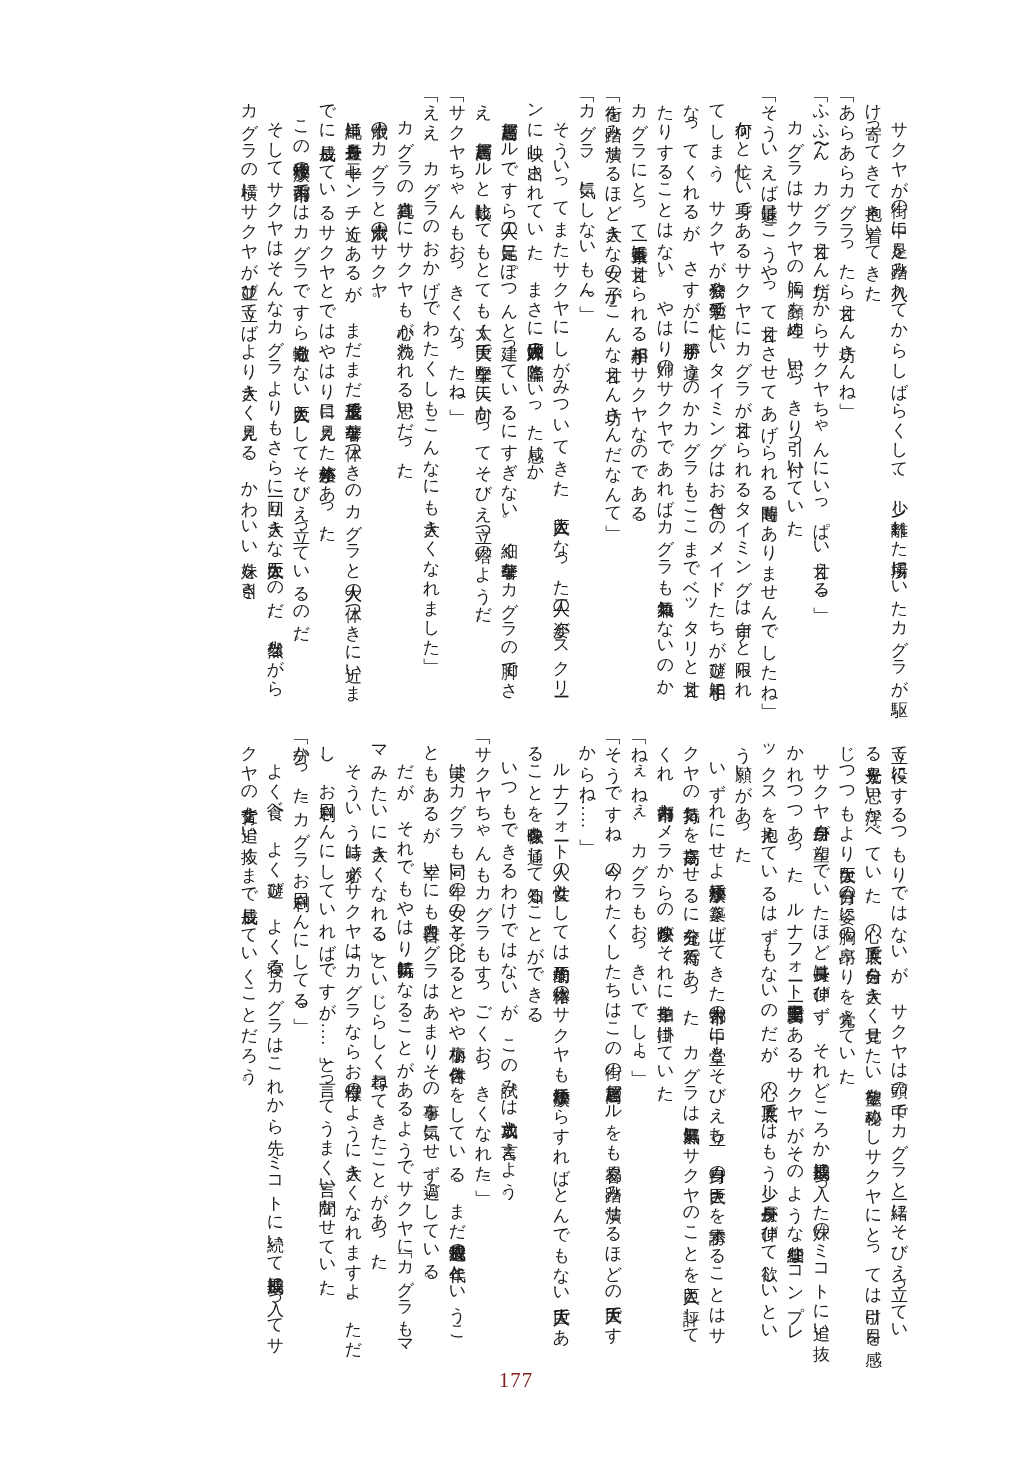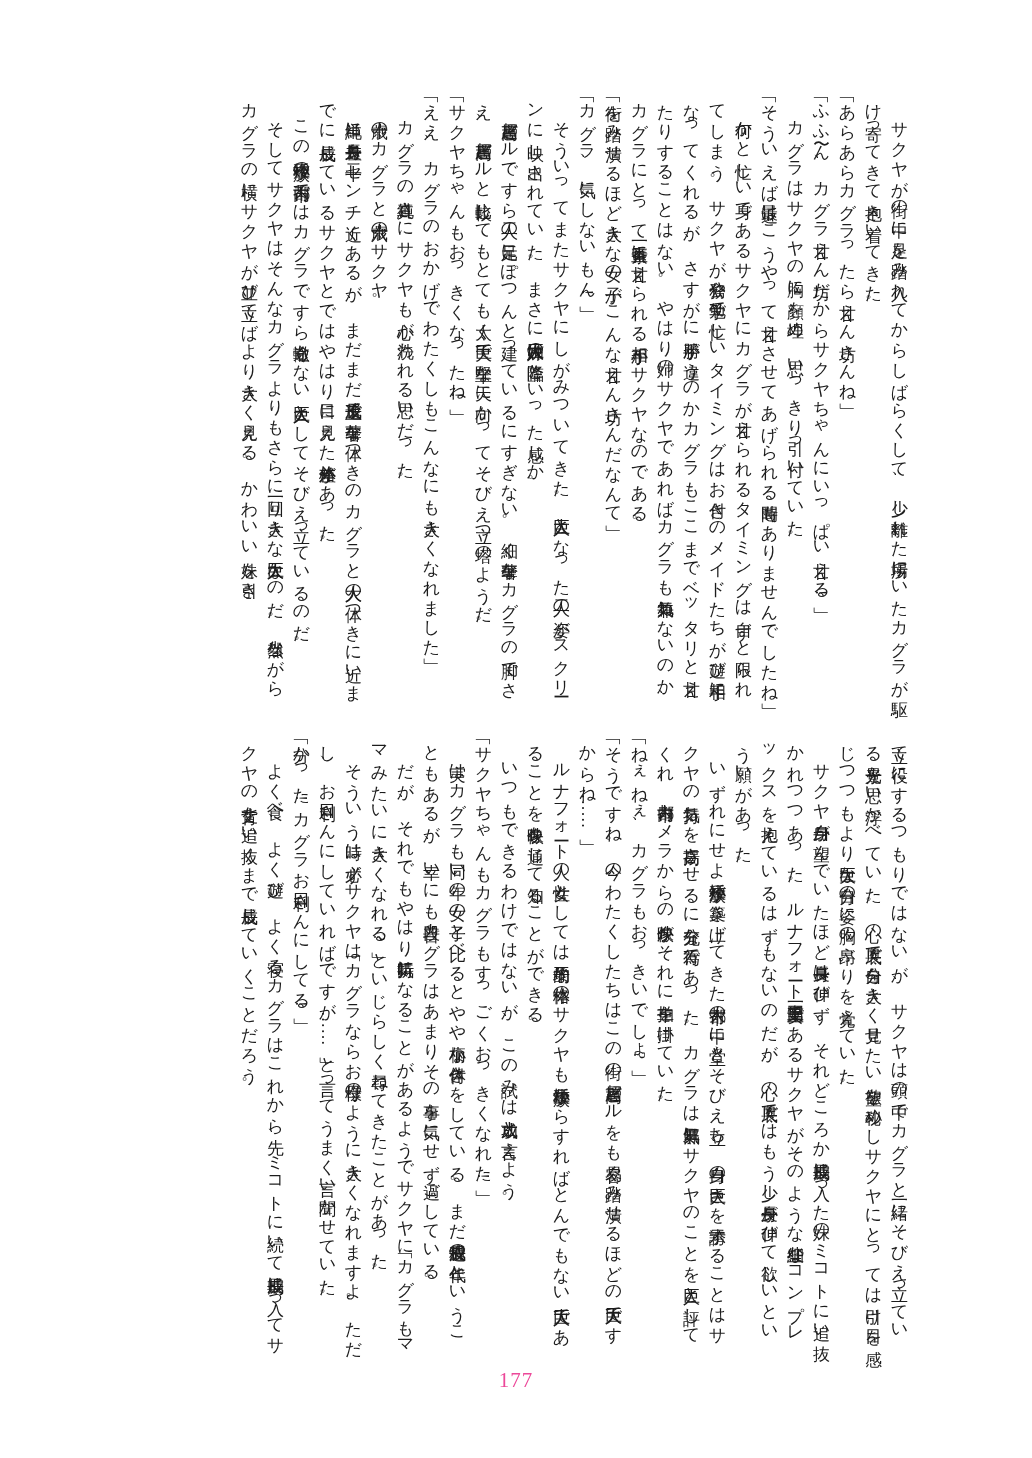--- a/index.html
+++ b/index.html
@@ -43,21 +43,21 @@
     padding: 0;
   }
   .page-number {
     position: absolute;
     top: 1368px;
     left: 0;
     width: 100%;
     text-align: center;
     font-size: 21px;
     letter-spacing: 1px;
-    color: #ec4899;
+    color: #7f1d1d;
     font-family: "Liberation Serif", "DejaVu Serif", serif;
   }
 </style>
 </head>
 <body>
 
 <div class="page">
 
   <div class="vtext block-top">
     <p>　サクヤが街の中に足を踏み入れてからしばらくして、少し離れた場所にいたカグラが駆け寄ってきて抱き着いてきた。</p>

